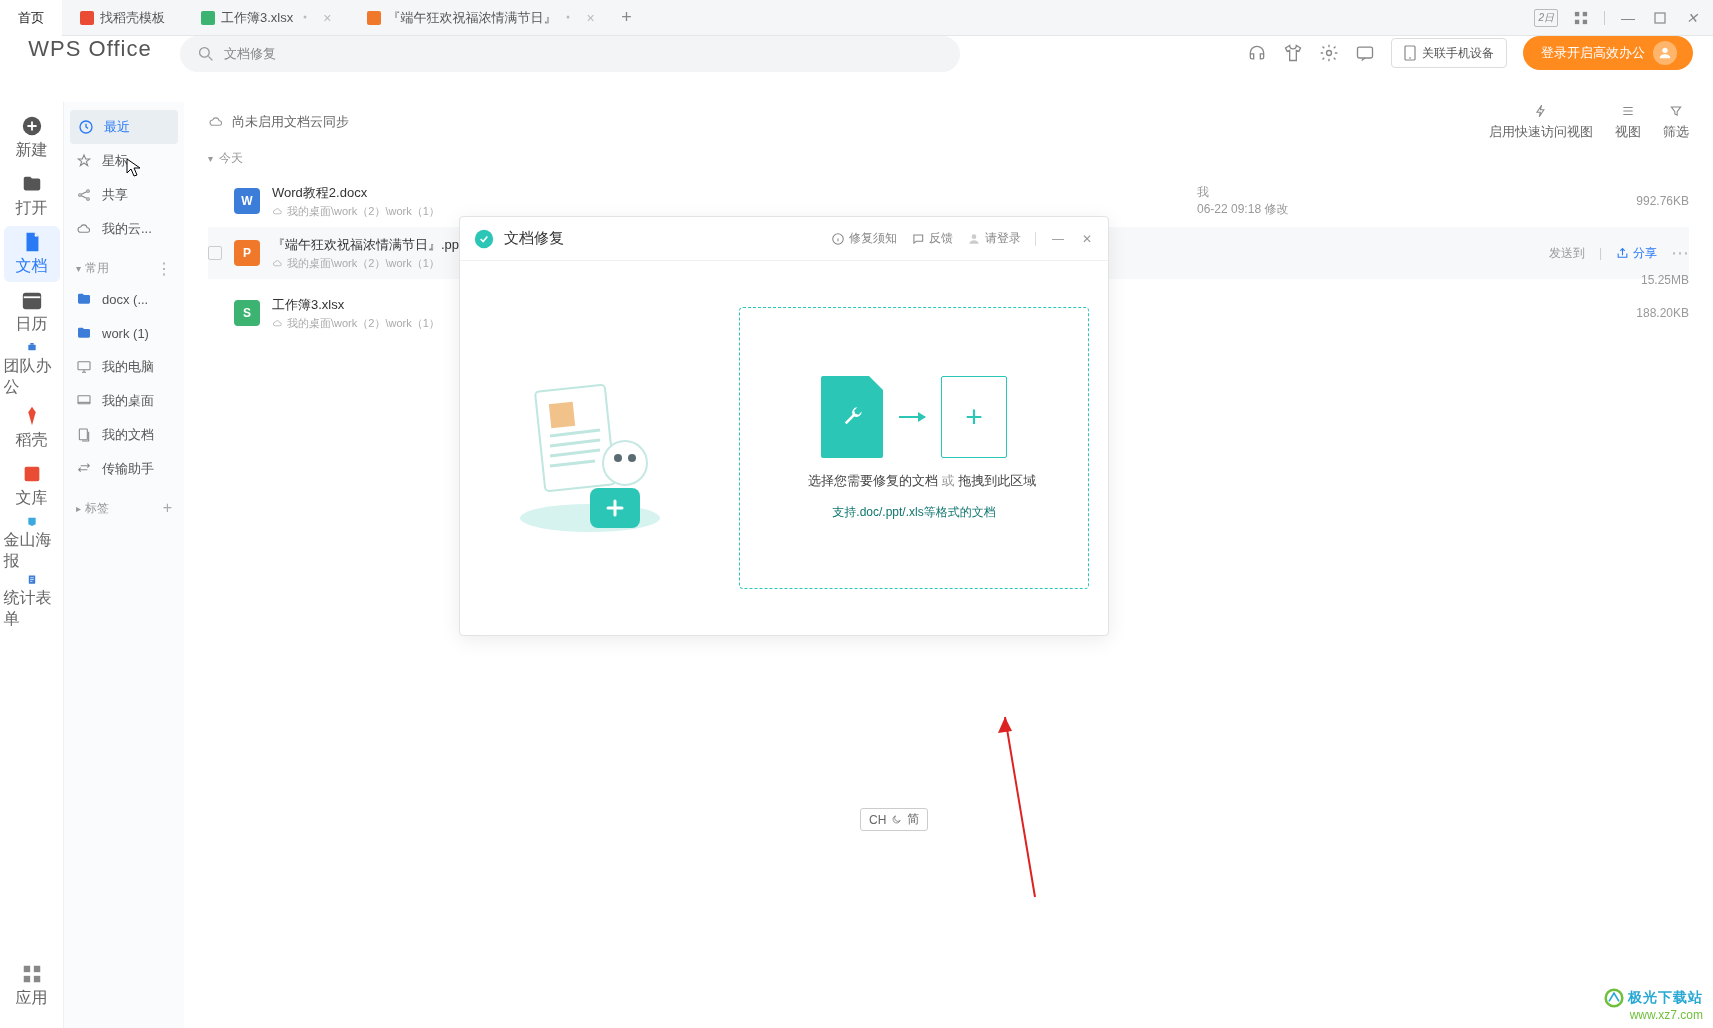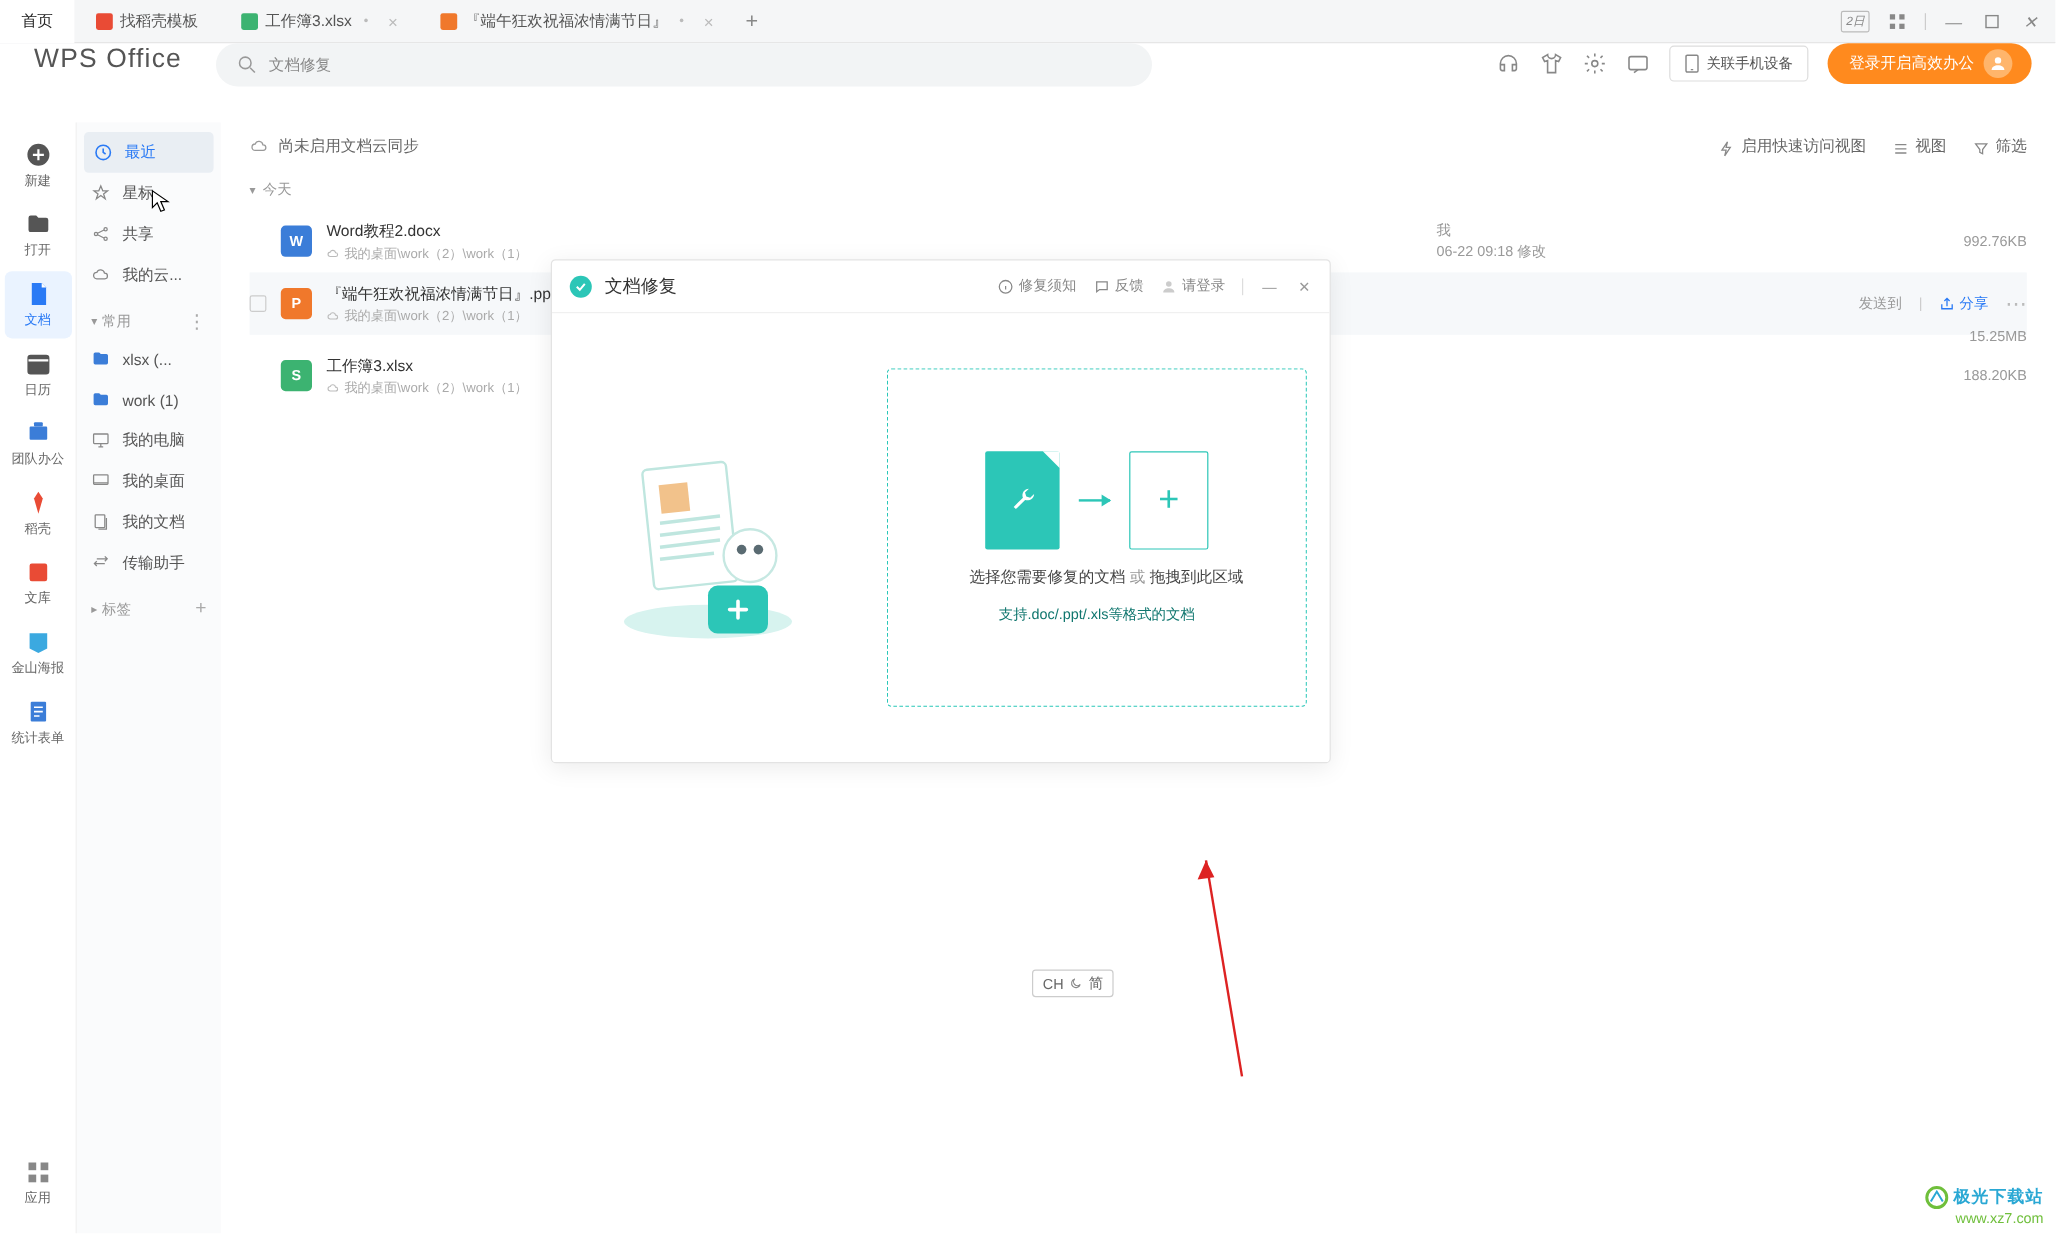--- a/index.html
+++ b/index.html
@@ -25,39 +25,39 @@
 .header-icon { width: 20px; height: 20px; color: #666; cursor: pointer; }
 .phone-btn { height: 30px; border: 1px solid #ddd; border-radius: 4px; padding: 0 12px; display: flex; align-items: center; gap: 6px; font-size: 12px; color: #555; cursor: pointer; }
 .login-btn { height: 34px; background: #ff8a1e; color: #fff; border-radius: 17px; padding: 0 16px 0 18px; display: flex; align-items: center; gap: 8px; font-size: 13px; cursor: pointer; }
 .login-avatar { width: 24px; height: 24px; border-radius: 50%; background: #ffb56b; display: flex; align-items: center; justify-content: center; }
 
 
 .main { display: flex; height: calc(100% - 102px); }
 
 
 .rail { width: 64px; background: #fff; display: flex; flex-direction: column; align-items: center; padding-top: 8px; gap: 2px; border-right: 1px solid #f0f0f0; position: relative; }
-.rail-item { width: 56px; height: 56px; display: flex; flex-direction: column; align-items: center; justify-content: center; gap: 3px; font-size: 11px; color: #666; cursor: pointer; border-radius: 6px; }
+.rail-item { width: 56px; height: 56px; display: flex; flex-direction: column; align-items: center; justify-content: center; gap: 3px; font-size: 16px; color: #666; cursor: pointer; border-radius: 6px; }
 .rail-item.active { background: #eaf3ff; color: #2a7af5; }
 .rail-icon { width: 22px; height: 22px; }
 .rail-bottom { margin-top: auto; margin-bottom: 14px; }
 
 
 .sidebar2 { width: 120px; background: #fafbfc; padding: 8px 0; }
 .sb2-item { height: 34px; display: flex; align-items: center; padding: 0 12px; gap: 10px; font-size: 13px; color: #555; cursor: pointer; }
 .sb2-item.active { background: #e9eef3; color: #2a7af5; border-radius: 4px; margin: 0 6px; padding: 0 8px; }
 .sb2-icon { width: 16px; height: 16px; flex-shrink: 0; }
 .sb2-sep { height: 28px; display: flex; align-items: center; padding: 0 12px; font-size: 12px; color: #999; gap: 4px; margin-top: 8px; }
 .sb2-more { margin-left: auto; color: #aaa; font-size: 16px; }
 
 
 .content { flex: 1; display: flex; flex-direction: column; }
 .content-toolbar { height: 40px; display: flex; align-items: center; padding: 0 24px; font-size: 13px; color: #666; }
 .tb-left { display: flex; align-items: center; gap: 8px; }
 .tb-right { margin-left: auto; display: flex; align-items: center; gap: 22px; }
-.tb-btn { display: flex; align-items: flex-end; gap: 5px; cursor: pointer; color: #666; }
+.tb-btn { display: flex; align-items: center; gap: 5px; cursor: pointer; color: #666; flex-direction: column; }
 .tb-icon { width: 14px; height: 14px; }
 
 .file-section { padding: 0 24px; }
 .section-hdr { font-size: 12px; color: #999; padding: 8px 0; display: flex; align-items: center; gap: 6px; }
 .file-row { display: flex; align-items: center; height: 52px; gap: 12px; padding: 4px 0; }
 .file-cbx { width: 14px; height: 14px; border: 1px solid #ccc; border-radius: 2px; }
 .file-icon { width: 26px; height: 26px; border-radius: 4px; display: flex; align-items: center; justify-content: center; color: #fff; font-size: 12px; font-weight: bold; }
 .file-meta { display: flex; flex-direction: column; gap: 2px; }
 .file-name { font-size: 13px; color: #333; }
 .file-path { font-size: 11px; color: #aaa; display: flex; align-items: center; gap: 4px; }
@@ -312,21 +312,21 @@
 
     <div class="sb2-sep">
       <span style="font-size:10px;">▾</span>
       <span>常用</span>
       <span class="sb2-more">⋮</span>
     </div>
     <div class="sb2-item">
       <svg class="sb2-icon" viewBox="0 0 24 24" fill="#3b7dd8">
           <path d="M3 6a2 2 0 012-2h5l2 2h7a2 2 0 012 2v9a2 2 0 01-2 2H5a2 2 0 01-2-2z"></path>
         </svg>
-      <span>xlsx (...</span>
+      <span>docx (...</span>
     </div>
     <div class="sb2-item">
       <svg class="sb2-icon" viewBox="0 0 24 24" fill="#3b7dd8">
           <path d="M3 6a2 2 0 012-2h5l2 2h7a2 2 0 012 2v9a2 2 0 01-2 2H5a2 2 0 01-2-2z"></path>
         </svg>
       <span>work (1)</span>
     </div>
     <div class="sb2-item">
       <svg class="sb2-icon" viewBox="0 0 24 24" fill="none" stroke="#888" stroke-width="1.6">
           <rect x="3" y="4" width="18" height="12" rx="1"></rect>

